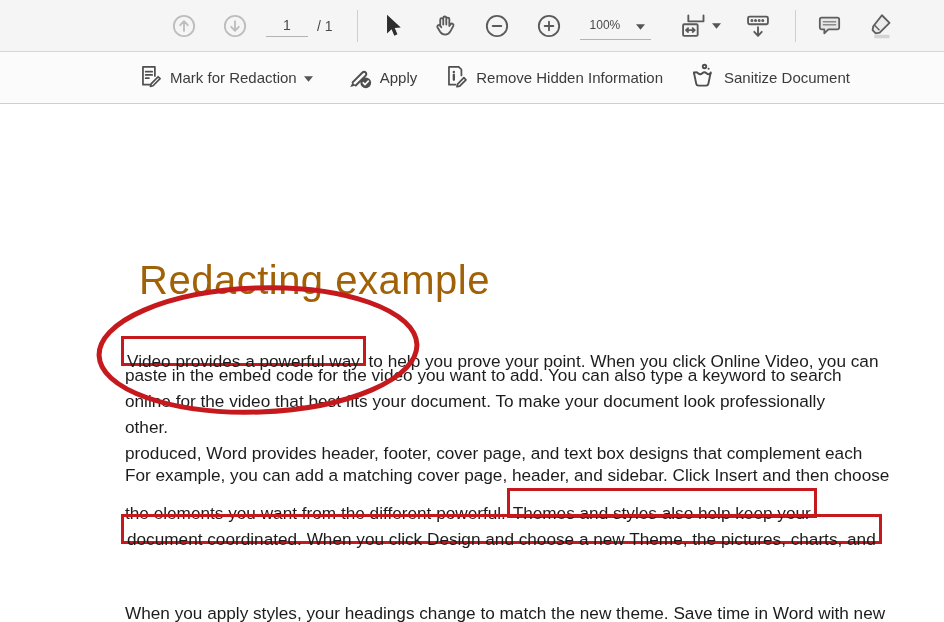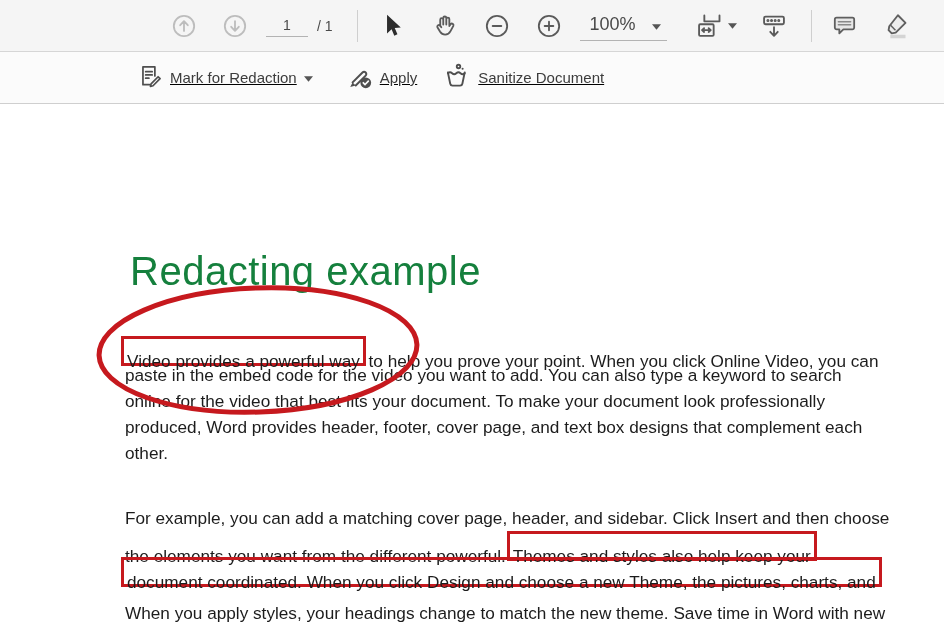--- a/index.html
+++ b/index.html
@@ -33,44 +33,43 @@
   .page-input{
     width:42px;border:none;border-bottom:1px solid #b3b3b3;background:transparent;
     text-align:center;font-size:14px;color:#4a4a4a;padding:3px 0;outline:none;
     font-family:"Liberation Sans", sans-serif;
   }
   .page-total{font-size:14px;color:#4a4a4a;margin-left:9px;white-space:pre;}
   .zoom-select{
     display:flex;align-items:center;gap:16px;margin-left:18px;
     border-bottom:1px solid #b3b3b3;padding:4px 6px 5px 10px;cursor:pointer;flex:0 0 auto;
   }
-  .zoom-select .zoom-val{font-size:18px;color:#4a4a4a;}
+  .zoom-select .zoom-val{font-size:12px;color:#4a4a4a;}
   .combo-btn{display:flex;align-items:center;gap:5px;}
   
   .toolbar-redaction{
     height:52px;background:var(--tb2-bg);border-bottom:1px solid #cfcfcf;
     display:flex;align-items:center;padding-left:137px;white-space:nowrap;
   }
   .tb-item{
     display:flex;align-items:center;gap:7px;cursor:pointer;flex:0 0 auto;
     background:transparent;border:none;padding:0;
     font-family:"Liberation Sans", sans-serif;
-    text-decoration:underline;
   }
   .tb-item .lbl{font-size:15px;color:var(--label);}
   
   .doc{position:relative;width:944px;height:517px;background:#fff;}
   .doc-title{
-    position:absolute;left:125px;top:140px;margin:5px;
-    font-size:40px;font-weight:300;color:#15803d;letter-spacing:0.5px;white-space:pre;
+    position:absolute;left:125px;top:140px;margin:14px;
+    font-size:40px;font-weight:300;color:#a16207;letter-spacing:0.5px;white-space:pre;
   }
   .para{position:absolute;left:125px;color:#1c1c1c;font-size:17.2px;}
   .para .line{height:26px;line-height:26px;white-space:pre;}
   .p1{top:232px;}
-  .p2{top:401px;}
+  .p2{top:358px;}
   .p3{top:496px;}
   .redact{
     display:inline-block;line-height:20px;height:26px;
     border:3px solid var(--red);padding:12px 3px;margin:0 -2px 0 -4px;
     vertical-align:baseline;cursor:pointer;
   }
   .redact.full{margin-left:-4px;text-align:right;}
   .ellipse-annot{position:absolute;left:90px;top:175px;cursor:pointer;}
 </style>
 </head>
@@ -222,20 +221,31 @@
           <path d="M6.5 17.5 L15 9 a1.9 1.9 0 0 1 2.7 0 l0 0 a1.9 1.9 0 0 1 0 2.7 L9.2 20.2" fill="none" stroke="#4f4f4f" stroke-width="1.7" stroke-linecap="round"></path>
           <path d="M6.5 17.5 L4.5 21.5 L9.2 20.2 Z" fill="#4f4f4f"></path>
           <circle cx="17.8" cy="17.8" r="4.6" fill="#4f4f4f"></circle>
           <path d="M15.7 17.8 L17.2 19.3 L20 16.4" fill="none" stroke="#fbfbfb" stroke-width="1.5" stroke-linecap="round" stroke-linejoin="round"></path>
         </svg>
       </span>
       <span class="lbl">Apply</span>
     </button>
 
 
+    <button class="tb-item" style="margin-left:26px">
+      <span>
+        <svg width="26" height="26" viewBox="0 0 24 24" fill="none" stroke="#4f4f4f" stroke-width="1.6" stroke-linecap="round" stroke-linejoin="round">
+          <path d="M5.5 3.5 H14.5 L17 6 V11.5 M5.5 3.5 V20 H11.5"></path>
+          <circle cx="10" cy="8.2" r="1.1" fill="#4f4f4f" stroke="none"></circle>
+          <path d="M10 10.8 V15.5" stroke-width="2.1"></path>
+          <path d="M13.5 19.4 L19.3 13.6 L21.2 15.5 L15.4 21.3 L12.9 21.9 Z"></path>
+        </svg>
+      </span>
+      <span class="lbl">Remove Hidden Information</span>
+    </button>
 
     <button class="tb-item" style="margin-left:26px">
       <span>
         <svg width="28" height="28" viewBox="0 0 24 24" fill="none" stroke="#4f4f4f" stroke-width="1.6" stroke-linecap="round" stroke-linejoin="round">
           <path d="M4.2 9 L6.2 18.6 A2 2 0 0 0 8.2 20.2 H14.6 A2 2 0 0 0 16.6 18.6 L18.6 9"></path>
           <path d="M4.2 9.6 q1.8 -1.7 3.6 0 q1.8 1.7 3.6 0 q1.8 -1.7 3.6 0 q1.8 1.7 3.6 0"></path>
           <circle cx="13.3" cy="3.9" r="1.5"></circle>
           <circle cx="16.8" cy="5.8" r="0.9" fill="#4f4f4f" stroke="none"></circle>
         </svg>
       </span>
@@ -244,22 +254,22 @@
   </div>
 
   <div class="doc">
 
     <h1 class="doc-title">Redacting example</h1>
 
     <div class="para p1">
       <div class="line"><span class="redact">Video provides a powerful way</span><span> to help you prove your point. When you click Online Video, you can</span></div>
       <div class="line">paste in the embed code for the video you want to add. You can also type a keyword to search</div>
       <div class="line">online for the video that best fits your document. To make your document look professionally</div>
+      <div class="line">other.</div>
       <div class="line">produced, Word provides header, footer, cover page, and text box designs that complement each</div>
-      <div class="line">other.</div>
     </div>
 
     <div class="para p2">
       <div class="line">For example, you can add a matching cover page, header, and sidebar. Click Insert and then choose</div>
       <div class="line"><span>the elements you want from the different powerful. </span><span class="redact">Themes and styles also help keep your</span></div>
       <div class="line"><span class="redact full">document coordinated. When you click Design and choose a new Theme, the pictures, charts, and</span></div>
     </div>
 
     <div class="para p3">
       <div class="line">When you apply styles, your headings change to match the new theme. Save time in Word with new</div>

